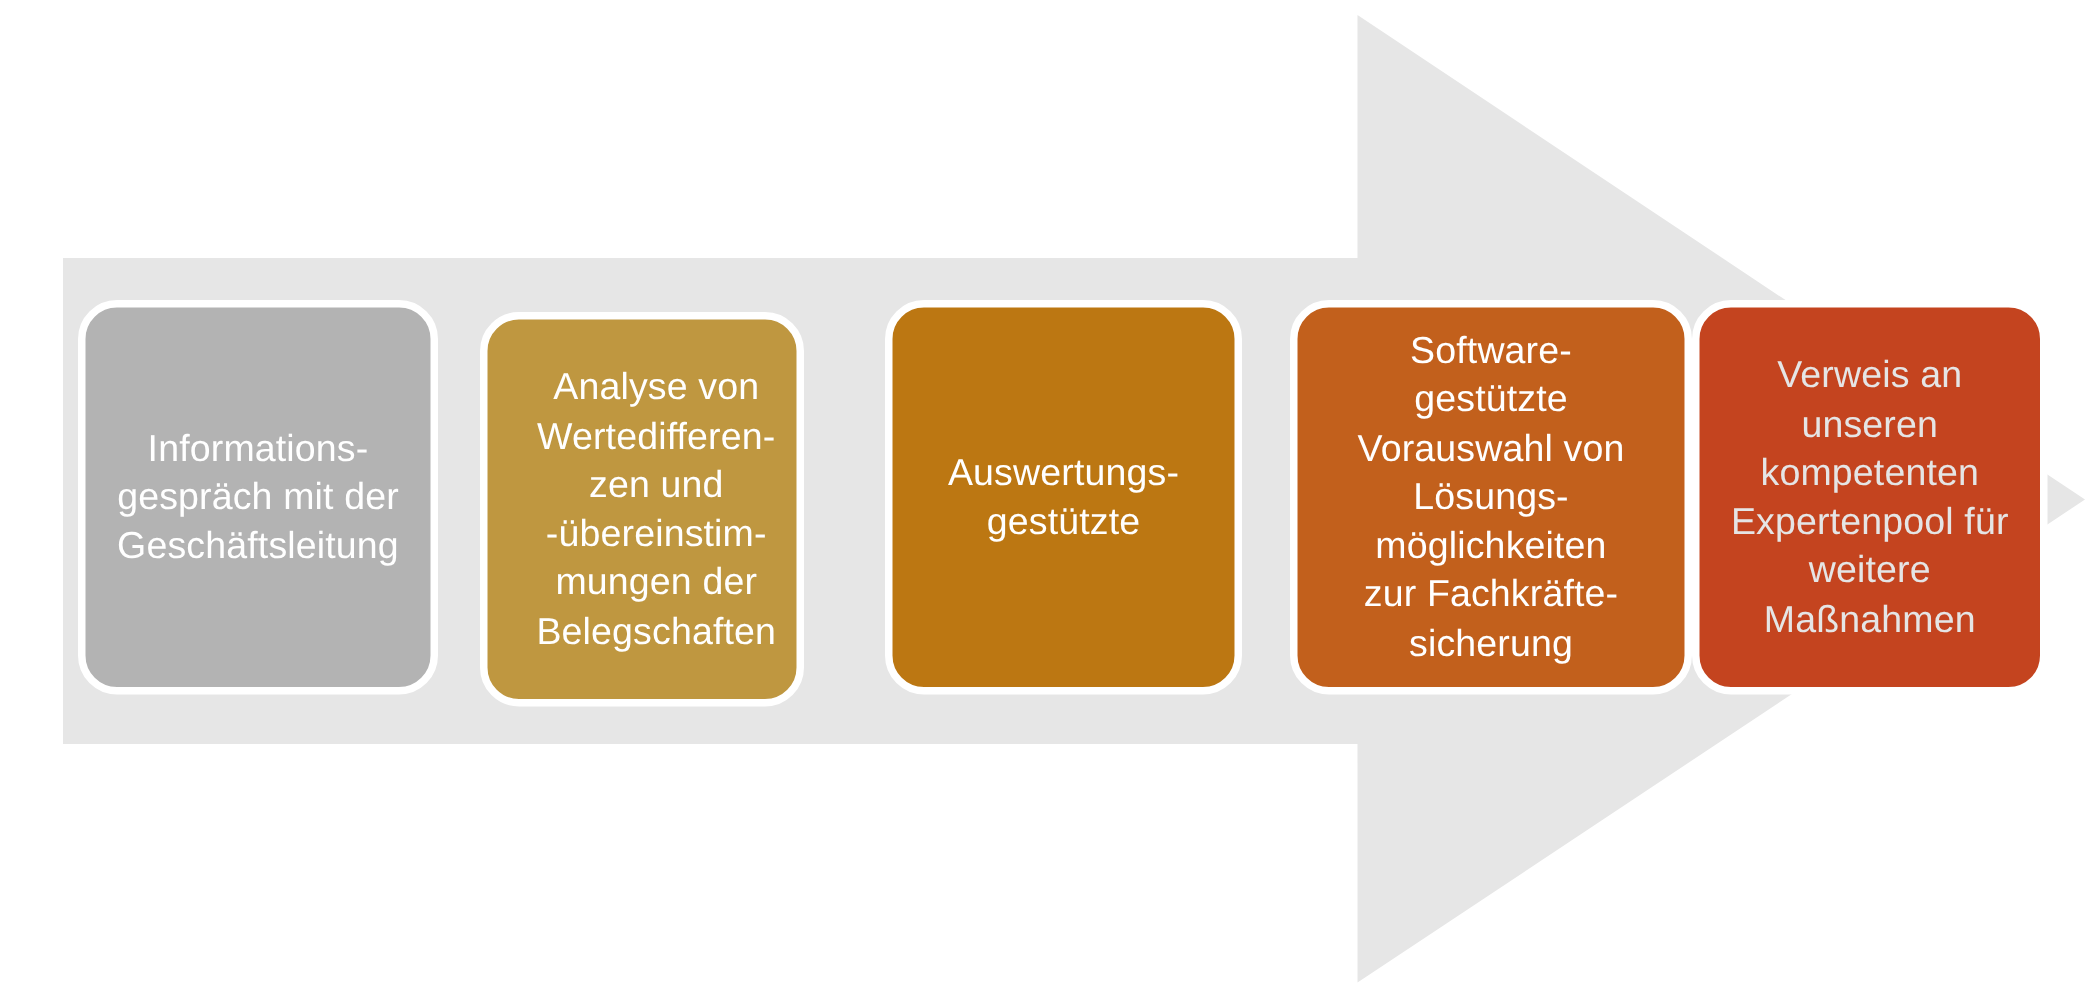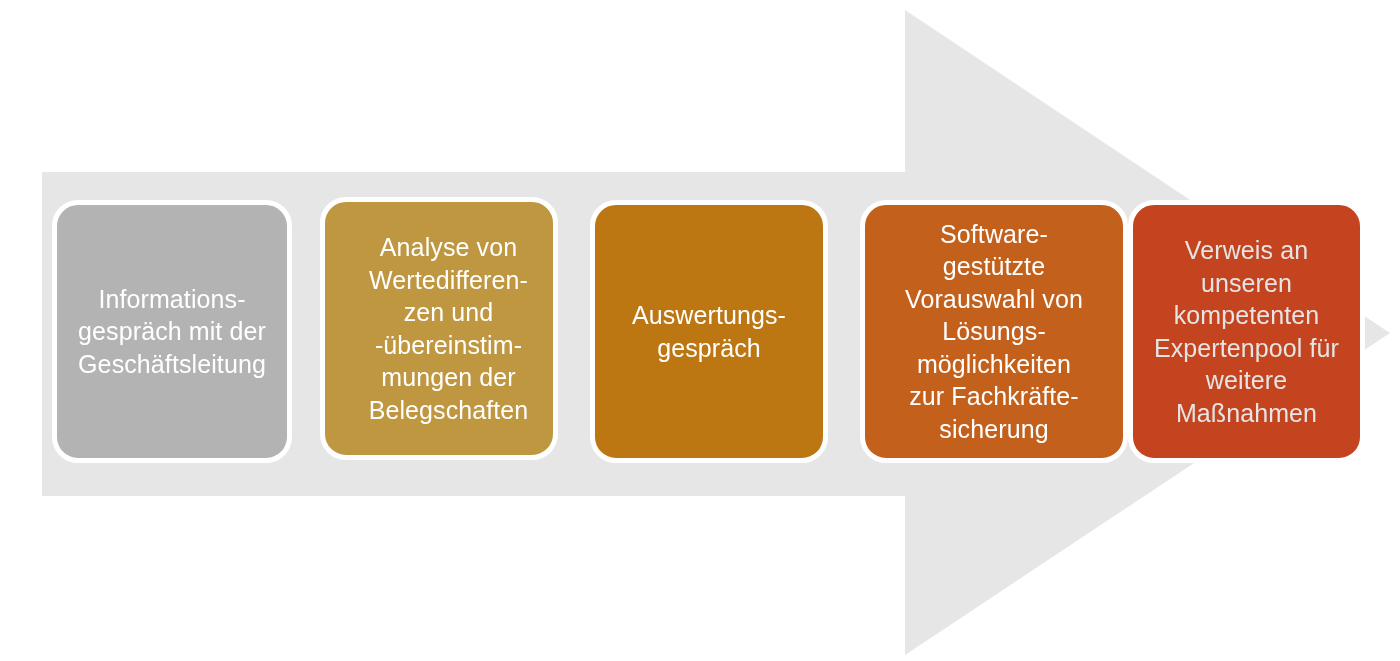--- a/index.html
+++ b/index.html
@@ -42,21 +42,21 @@
     padding: 6px 8px;
     white-space: pre-line;
     overflow: hidden;
   }
   .stage-label {
     display: block;
     width: 100%;
     white-space: pre-line;
   }
   #stage-1 { left: 52px;   top: 200px; width: 240px;  height: 263px; }
-  #stage-2 { left: 320px;  top: 197px; width: 238px;  height: 263px; padding-left: 27px; }
+  #stage-2 { left: 320px;  top: 208px; width: 216px;  height: 263px; padding-left: 27px; }
   #stage-3 { left: 590px;  top: 200px; width: 238px;  height: 263px; }
   #stage-4 { left: 860px;  top: 200px; width: 268px;  height: 263px; }
   #stage-5 { left: 1128px; top: 200px; width: 237px;  height: 263px; }
 </style>
 </head>
 <body style="background: rgb(255, 255, 255);">
 
 <div id="canvas">
 
   <svg id="arrow-shape" viewBox="0 0 1400 661" xmlns="http://www.w3.org/2000/svg" aria-hidden="true">
@@ -73,21 +73,21 @@
     <span class="stage-label">Analyse von
 Wertedifferen-
 zen und
 -übereinstim-
 mungen der
 Belegschaften</span>
   </div>
 
   <div class="stage-box" id="stage-3" style="background: rgb(188, 119, 18); border-color: rgb(255, 255, 255); color: rgb(255, 255, 255);">
     <span class="stage-label">Auswertungs-
-gespräch</span>
+gestützte</span>
   </div>
 
   <div class="stage-box" id="stage-4" style="background: rgb(194, 96, 28); border-color: rgb(255, 255, 255); color: rgb(255, 255, 255);">
     <span class="stage-label">Software-
 gestützte
 Vorauswahl  von
 Lösungs-
 möglichkeiten
 zur Fachkräfte-
 sicherung</span>

